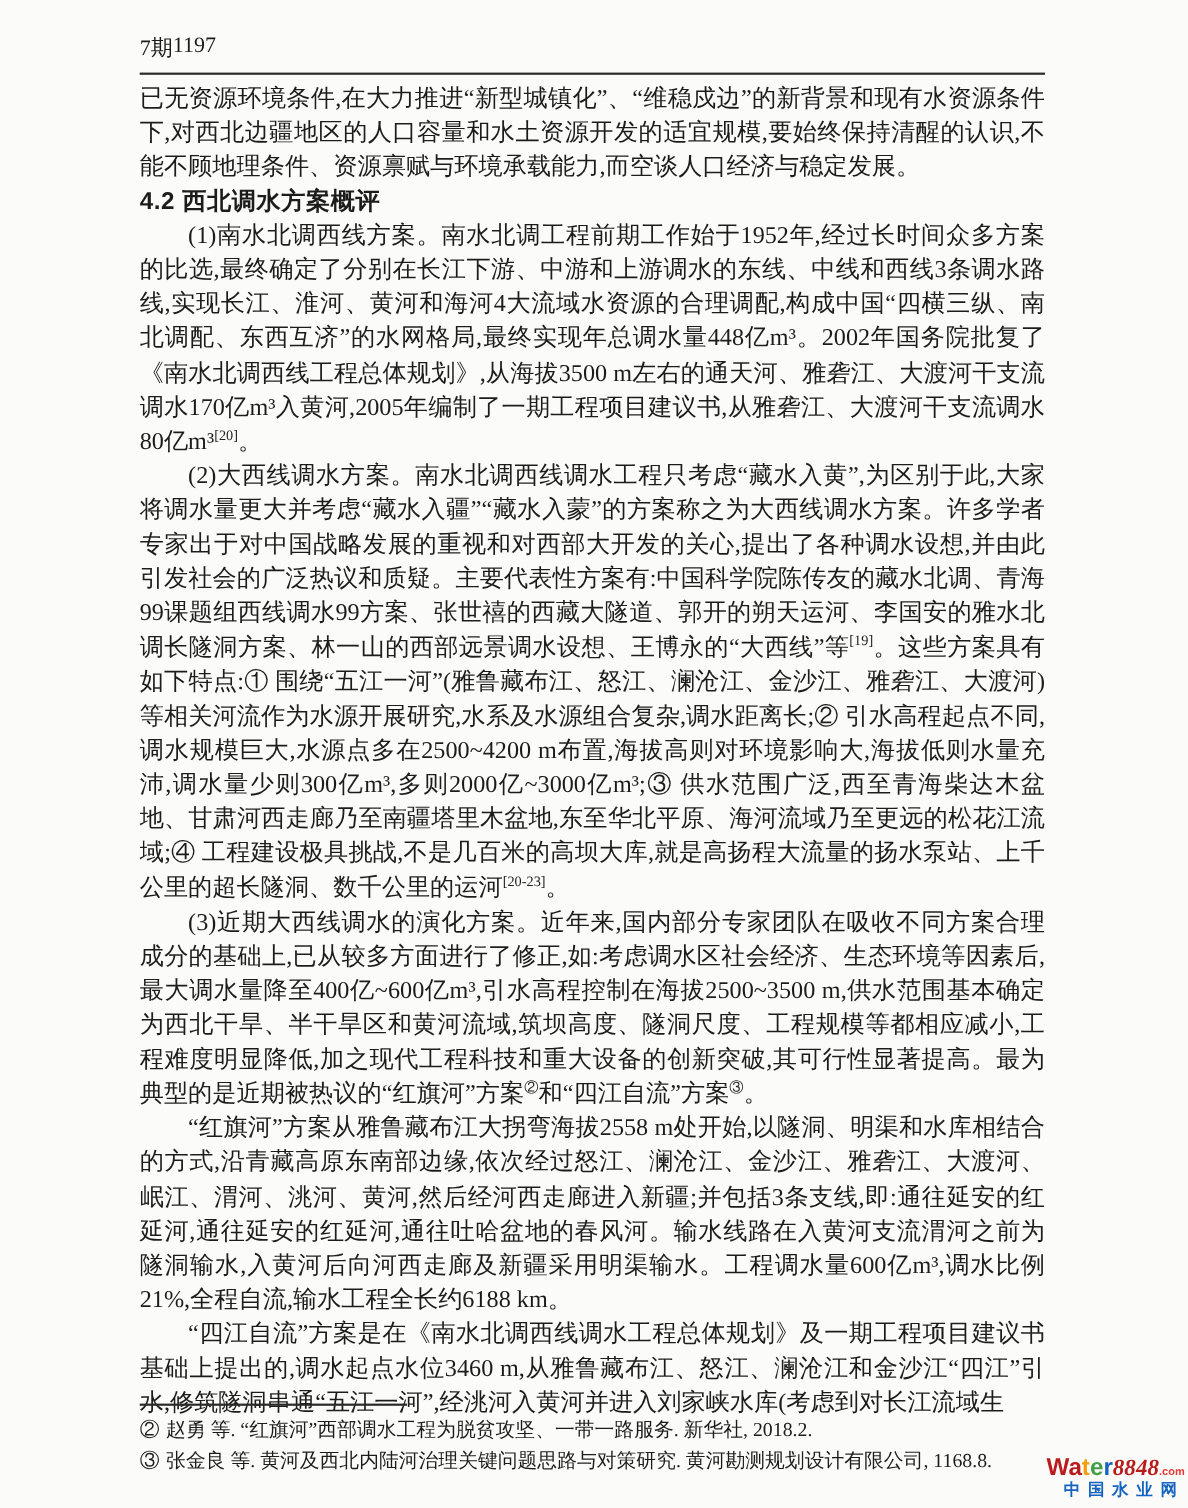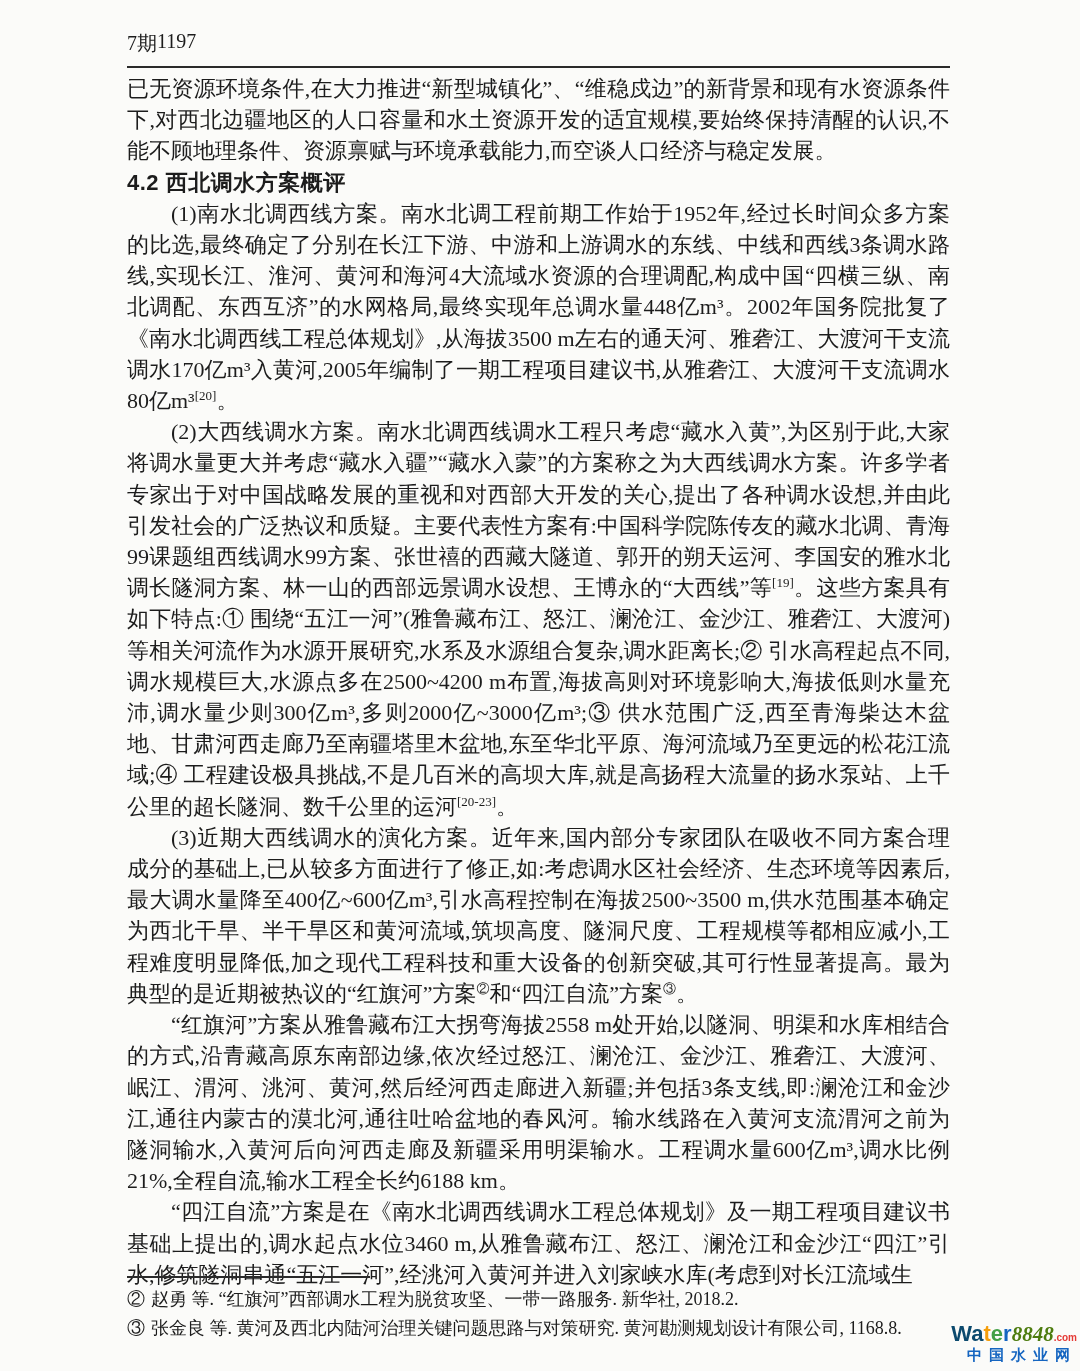--- a/index.html
+++ b/index.html
@@ -73,30 +73,30 @@
     <div class="page-header">
       <span class="issue">7期</span>
       <span class="pageno">1197</span>
     </div>
     <div class="article" id="article-body">
         <p class="">已无资源环境条件,在大力推进“新型城镇化”、“维稳戍边”的新背景和现有水资源条件下,对西北边疆地区的人口容量和水土资源开发的适宜规模,要始终保持清醒的认识,不能不顾地理条件、资源禀赋与环境承载能力,而空谈人口经济与稳定发展。</p>
         <h2>4.2 西北调水方案概评</h2>
         <p class="indent">(1)南水北调西线方案。南水北调工程前期工作始于1952年,经过长时间众多方案的比选,最终确定了分别在长江下游、中游和上游调水的东线、中线和西线3条调水路线,实现长江、淮河、黄河和海河4大流域水资源的合理调配,构成中国“四横三纵、南北调配、东西互济”的水网格局,最终实现年总调水量448亿m³。2002年国务院批复了《南水北调西线工程总体规划》,从海拔3500 m左右的通天河、雅砻江、大渡河干支流调水170亿m³入黄河,2005年编制了一期工程项目建议书,从雅砻江、大渡河干支流调水80亿m³<sup class="ref">[20]</sup>。</p>
         <p class="indent">(2)大西线调水方案。南水北调西线调水工程只考虑“藏水入黄”,为区别于此,大家将调水量更大并考虑“藏水入疆”“藏水入蒙”的方案称之为大西线调水方案。许多学者专家出于对中国战略发展的重视和对西部大开发的关心,提出了各种调水设想,并由此引发社会的广泛热议和质疑。主要代表性方案有:中国科学院陈传友的藏水北调、青海99课题组西线调水99方案、张世禧的西藏大隧道、郭开的朔天运河、李国安的雅水北调长隧洞方案、林一山的西部远景调水设想、王博永的“大西线”等<sup class="ref">[19]</sup>。这些方案具有如下特点:① 围绕“五江一河”(雅鲁藏布江、怒江、澜沧江、金沙江、雅砻江、大渡河)等相关河流作为水源开展研究,水系及水源组合复杂,调水距离长;② 引水高程起点不同,调水规模巨大,水源点多在2500~4200 m布置,海拔高则对环境影响大,海拔低则水量充沛,调水量少则300亿m³,多则2000亿~3000亿m³;③ 供水范围广泛,西至青海柴达木盆地、甘肃河西走廊乃至南疆塔里木盆地,东至华北平原、海河流域乃至更远的松花江流域;④ 工程建设极具挑战,不是几百米的高坝大库,就是高扬程大流量的扬水泵站、上千公里的超长隧洞、数千公里的运河<sup class="ref">[20-23]</sup>。</p>
         <p class="indent">(3)近期大西线调水的演化方案。近年来,国内部分专家团队在吸收不同方案合理成分的基础上,已从较多方面进行了修正,如:考虑调水区社会经济、生态环境等因素后,最大调水量降至400亿~600亿m³,引水高程控制在海拔2500~3500 m,供水范围基本确定为西北干旱、半干旱区和黄河流域,筑坝高度、隧洞尺度、工程规模等都相应减小,工程难度明显降低,加之现代工程科技和重大设备的创新突破,其可行性显著提高。最为典型的是近期被热议的“红旗河”方案<sup class="ref">②</sup>和“四江自流”方案<sup class="ref">③</sup>。</p>
-        <p class="indent">“红旗河”方案从雅鲁藏布江大拐弯海拔2558 m处开始,以隧洞、明渠和水库相结合的方式,沿青藏高原东南部边缘,依次经过怒江、澜沧江、金沙江、雅砻江、大渡河、岷江、渭河、洮河、黄河,然后经河西走廊进入新疆;并包括3条支线,即:澜沧江和金沙江,通往内蒙古的漠北河,通往吐哈盆地的春风河。输水线路在入黄河支流渭河之前为隧洞输水,入黄河后向河西走廊及新疆采用明渠输水。工程调水量600亿m³,调水比例21%,全程自流,输水工程全长约6188 km。</p>
+        <p class="indent">“红旗河”方案从雅鲁藏布江大拐弯海拔2558 m处开始,以隧洞、明渠和水库相结合的方式,沿青藏高原东南部边缘,依次经过怒江、澜沧江、金沙江、雅砻江、大渡河、岷江、渭河、洮河、黄河,然后经河西走廊进入新疆;并包括3条支线,即:通往延安的红延河,通往延安的红延河,通往吐哈盆地的春风河。输水线路在入黄河支流渭河之前为隧洞输水,入黄河后向河西走廊及新疆采用明渠输水。工程调水量600亿m³,调水比例21%,全程自流,输水工程全长约6188 km。</p>
         <p class="indent">“四江自流”方案是在《南水北调西线调水工程总体规划》及一期工程项目建议书基础上提出的,调水起点水位3460 m,从雅鲁藏布江、怒江、澜沧江和金沙江“四江”引水,修筑隧洞串通“五江一河”,经洮河入黄河并进入刘家峡水库(考虑到对长江流域生</p>
       </div>
   </div>
 
   <div class="footnotes">
     <div class="fn-sep"></div>
     <div id="footnote-list">
         <div class="footnote"><span class="marker">②</span><span>赵勇 等. “红旗河”西部调水工程为脱贫攻坚、一带一路服务. 新华社, 2018.2.</span></div>
         <div class="footnote"><span class="marker">③</span><span>张金良 等. 黄河及西北内陆河治理关键问题思路与对策研究. 黄河勘测规划设计有限公司, 1168.8.</span></div>
       </div>
   </div>
 
   <div class="watermark">
-    <div class="wm-line1" id="wm-line1"><span style="color: #0c4a6e;">Wa</span><span style="color: rgb(245, 158, 11);">t</span><span style="color: rgb(67, 160, 71);">e</span><span style="color: rgb(21, 101, 192);">r</span><span class="wm-num" style="color: #4d7c0f;">8848</span><span class="wm-com" style="color: rgb(229, 57, 53);">.com</span></div>
+    <div class="wm-line1" id="wm-line1"><span style="color: #b91c1c;">Wa</span><span style="color: rgb(245, 158, 11);">t</span><span style="color: rgb(67, 160, 71);">e</span><span style="color: rgb(21, 101, 192);">r</span><span class="wm-num" style="color: #b91c1c;">8848</span><span class="wm-com" style="color: rgb(229, 57, 53);">.com</span></div>
     <div class="wm-line2" id="wm-line2" style="color: rgb(21, 101, 192);">中国水业网</div>
   </div>
 </div>
 
 </body></html>

